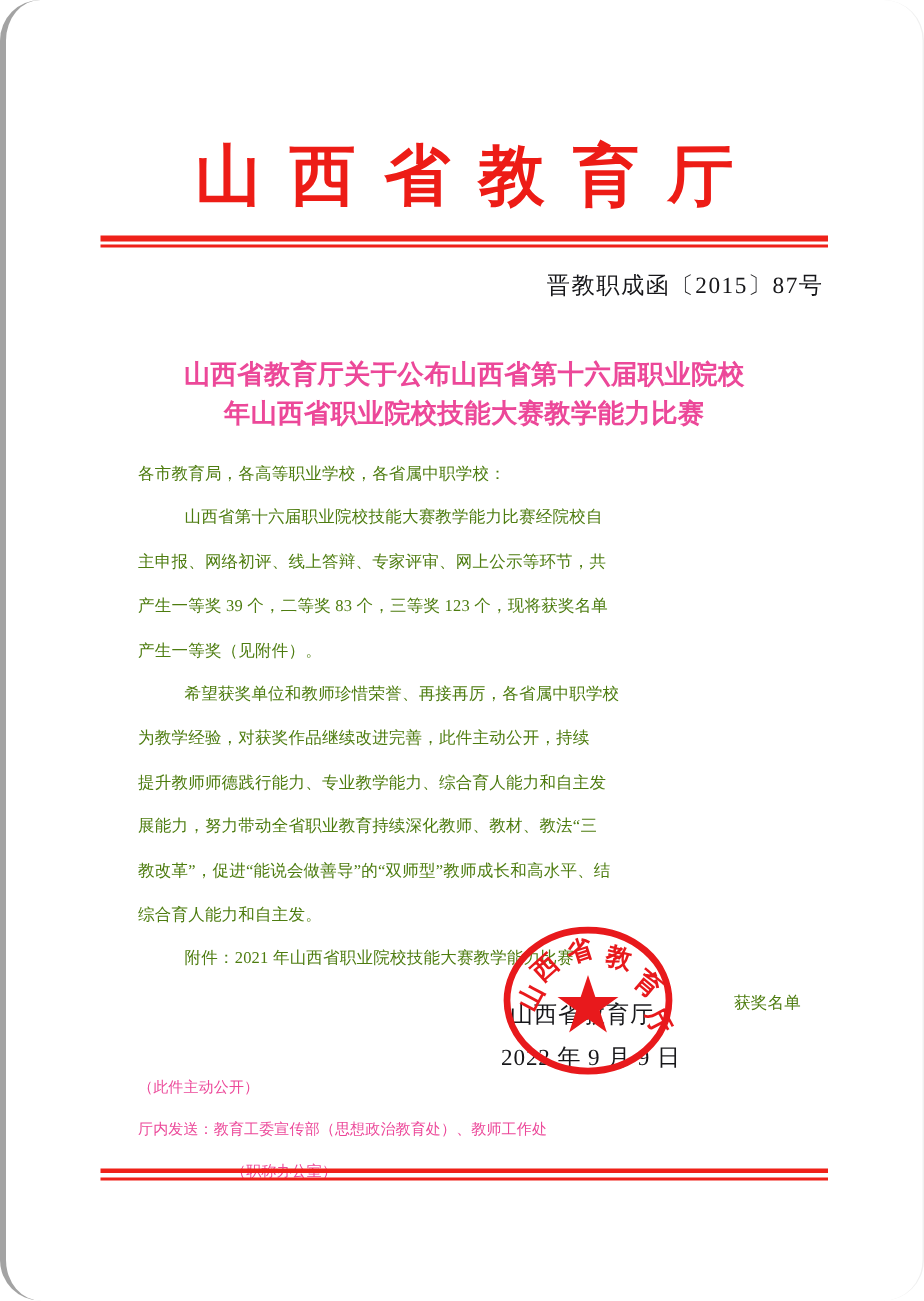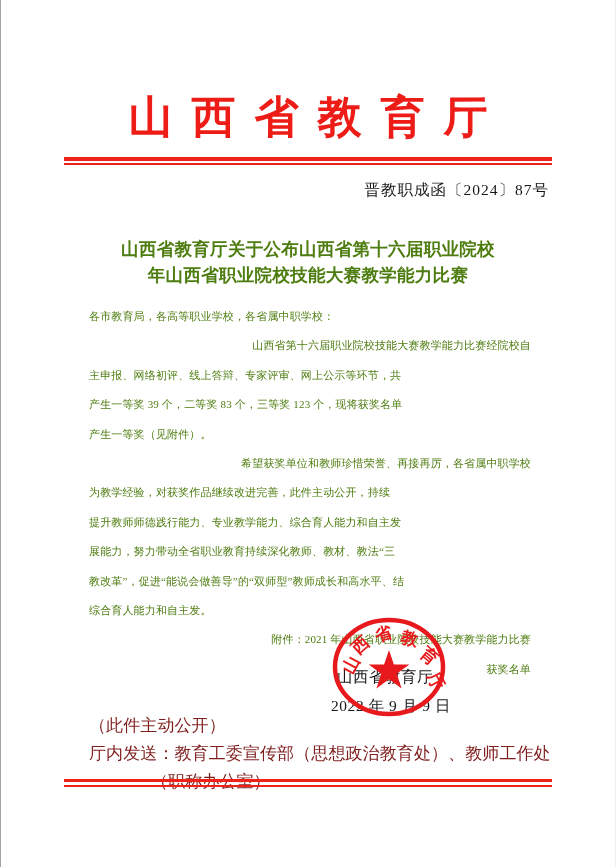--- a/index.html
+++ b/index.html
@@ -12,23 +12,24 @@
     height: 867px;
     font-family: "Liberation Serif", "DejaVu Serif", serif;
     color: #1a1a1a;
     position: relative;
     overflow: hidden;
   }
   #page {
     position: absolute;
     inset: 0;
     background: #ffffff;
-    border-left: 1px solid #a3a3a3;
+    border-left: 4px solid #a3a3a3;
     border-right: 1px solid #f0f0f0;
     box-sizing: border-box;
+    border-radius: 27px;
   }
 
   
   .masthead {
     position: absolute;
     left: 0;
     right: 0;
     top: 92px;
     text-align: center;
   }
@@ -74,40 +75,40 @@
   .doctitle {
     position: absolute;
     left: 78px;
     right: 78px;
     top: 236px;
     text-align: center;
     font-weight: bold;
     font-size: 17.5px;
     line-height: 26px;
     letter-spacing: 0.3px;
-    color: #4d7c0f;
+    color: #ec4899;
   }
   .doctitle .tline { display: block; white-space: nowrap; }
 
   
   .body-block {
     position: absolute;
     left: 88px;
     width: 442px;
     top: 302px;
     font-size: 11px;
     line-height: 29.4px;
     color: #4d7c0f;
     letter-spacing: 0.15px;
   }
   .body-block .line {
     white-space: nowrap;
     height: 29.4px;
   }
-  .body-block .line.indent { text-indent: 31px; text-align: right; }
+  .body-block .line.indent { text-indent: 31px; }
   .body-block .line.sub-indent { text-indent: 62px; text-align: right; }
 
   
   .signature {
     position: absolute;
     left: 330px;
     top: 662px;
     font-size: 15.4px;
     line-height: 29px;
     white-space: nowrap;
@@ -128,23 +129,23 @@
     pointer-events: none;
   }
   .seal svg { display: block; }
 
   
   .footer-block {
     position: absolute;
     left: 88px;
     width: 460px;
     top: 712px;
-    font-size: 17px;
+    font-size: 10px;
     line-height: 28px;
-    color: #7f1d1d;
+    color: #ec4899;
     letter-spacing: 0.1px;
   }
   .footer-block .line { white-space: nowrap; }
   .footer-block .line.sub-indent { text-indent: 62px; }
 
   .bottom-rule-wrap {
     position: absolute;
     left: 63px;
     right: 63px;
     top: 779px;
@@ -167,21 +168,21 @@
   <div class="masthead">
     <div class="masthead-title">山西省教育厅</div>
   </div>
 
   <div class="red-rule-wrap">
     <div class="red-rule-thick"></div>
     <div class="red-rule-gap"></div>
     <div class="red-rule-thin"></div>
   </div>
 
-  <div class="docnum">晋教职成函〔2024〕87号</div>
+  <div class="docnum">晋教职成函〔2015〕87号</div>
 
   <div class="doctitle">
     <span class="tline">山西省教育厅关于公布山西省第十六届职业院校</span>
     <span class="tline">年山西省职业院校技能大赛教学能力比赛</span>
   </div>
 
   <div class="body-block">
 
     <div class="line">各市教育局，各高等职业学校，各省属中职学校：</div>
 

